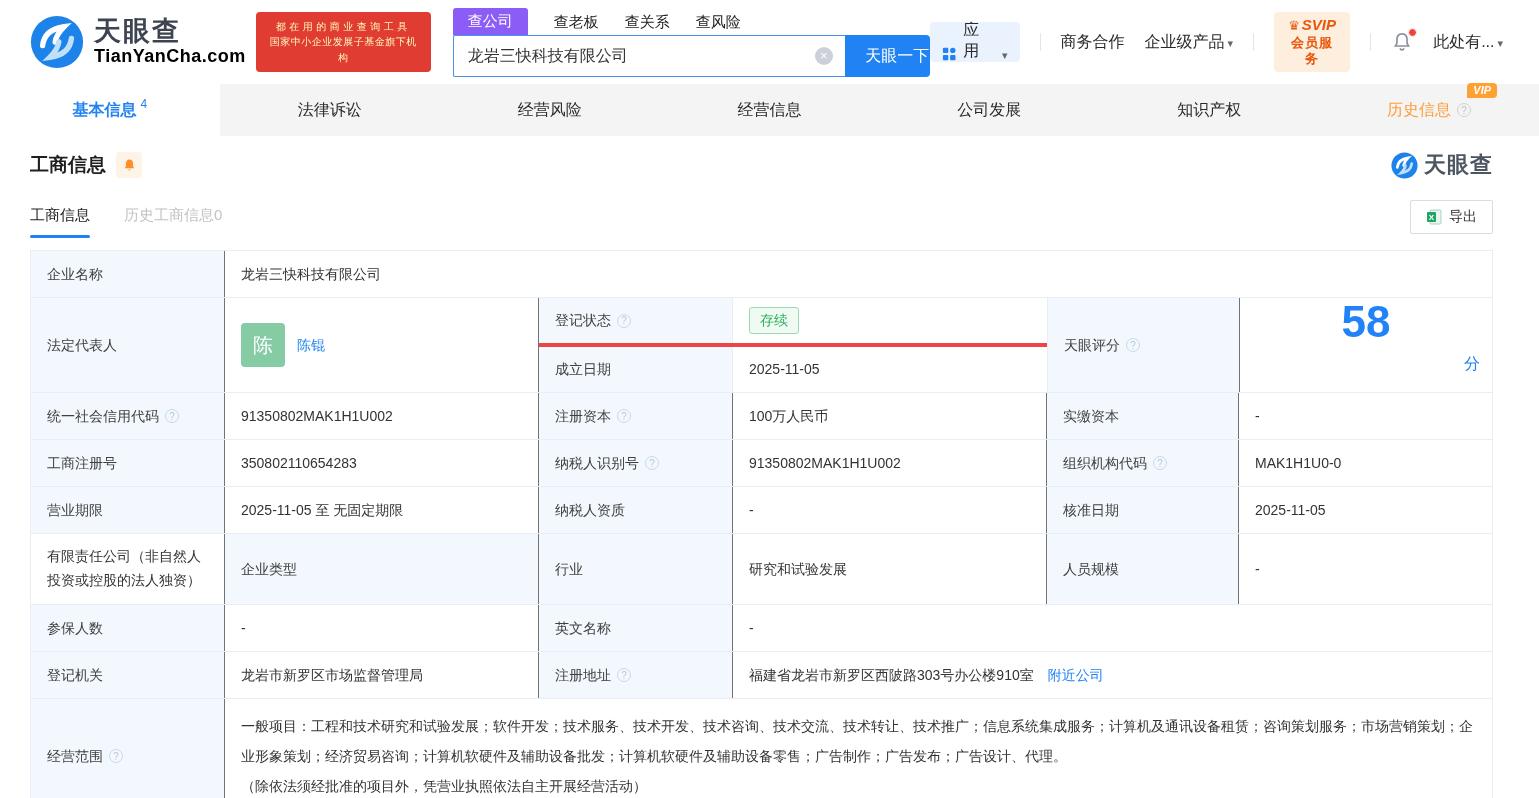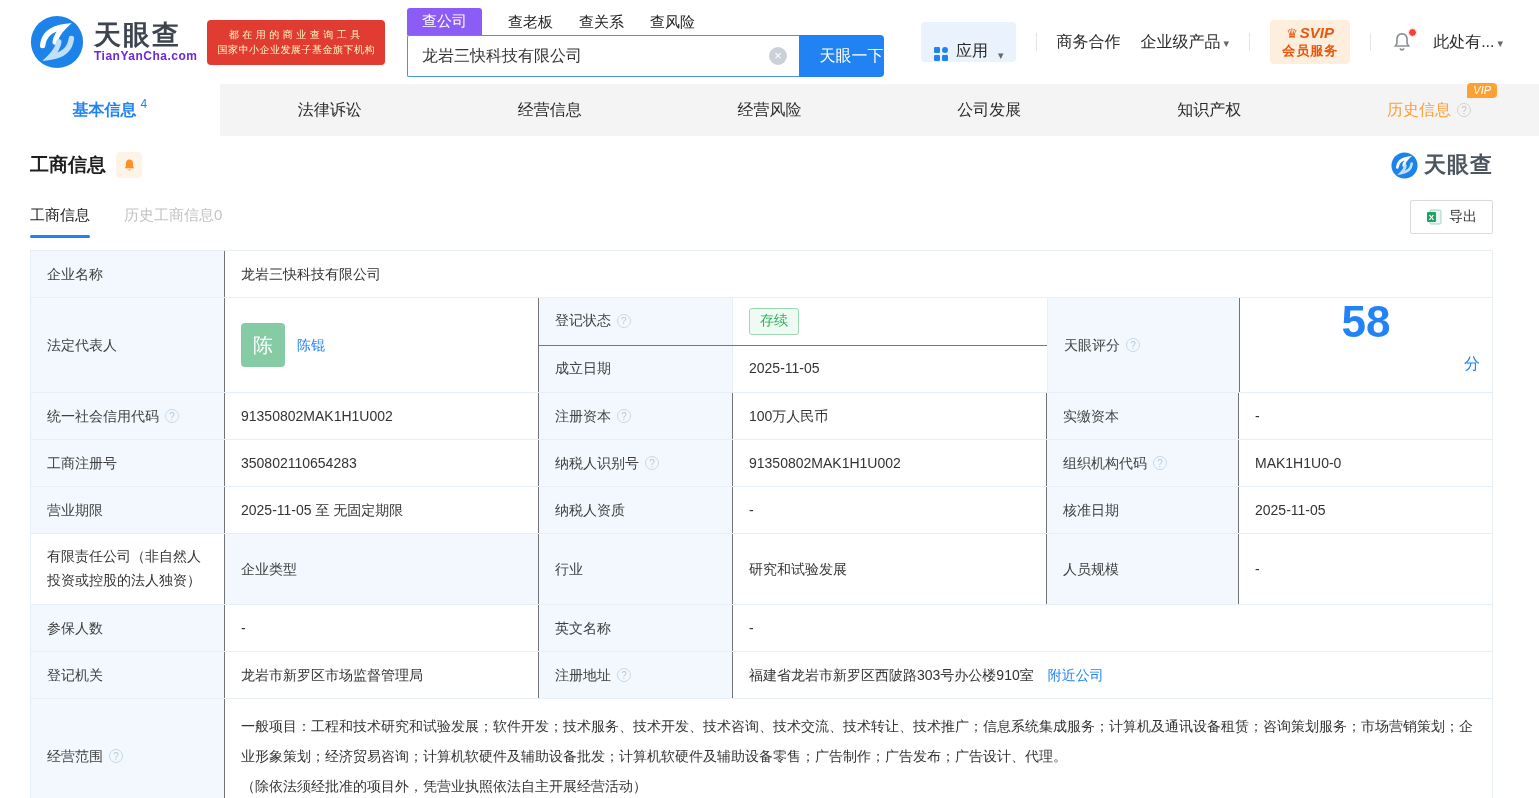--- a/index.html
+++ b/index.html
@@ -3,21 +3,21 @@
 <meta charset="utf-8">
 <style>
   * { margin:0; padding:0; box-sizing:border-box; }
   html,body { width:1539px; height:798px; overflow:hidden; background:#fff;
     font-family:"Liberation Sans","DejaVu Sans",sans-serif; color:#333; }
 
   
   .topbar { height:84px; display:flex; align-items:center; padding:0 36px 0 30px; background:#fff; }
   .logo { display:flex; align-items:center; gap:10px; cursor:pointer; }
   .logo-text .brand { font-size:27px; font-weight:bold; color:#3d4450; letter-spacing:2px; line-height:1.05; }
-  .logo-text .domain { font-size:12px; font-weight:bold; color:#6d28d9; letter-spacing:0.5px; }
+  .logo-text .domain { font-size:18px; font-weight:bold; color:#000000; letter-spacing:0.5px; }
   .slogan { margin-left:10px; background:#e03c31; color:#fef9c3; font-size:10px; line-height:1.55;
     padding:7px 10px; border-radius:4px; text-align:center; }
   .slogan .l1 { letter-spacing:3.5px; }
   .slogan .l2 { letter-spacing:0.5px; }
 
   .search { margin-left:22px; }
   .search-tabs { display:flex; align-items:flex-end; gap:26px; font-size:15px; height:28px; }
   .search-tab { color:#222; cursor:pointer; padding-bottom:3px; }
   .search-tab.active { background:#8b5cf6; color:#fff; padding:4px 15px 4px; border-radius:3px 3px 0 0; }
   .search-row { display:flex; }
@@ -47,21 +47,21 @@
 
   
   .main-tabs { display:flex; height:52px; background:#f4f4f4; }
   .main-tab { flex:1; display:flex; align-items:center; justify-content:center; font-size:16px;
     color:#2a2a2a; cursor:pointer; position:relative; }
   .main-tab.active { background:#fff; color:#2183f3; font-weight:bold; }
   .tab-count { font-size:12px; margin-left:4px; position:relative; top:-6px; font-weight:normal; color:#2183f3; }
   .main-tab.vip-tab { color:#ff9d3b; }
   .tab-inner { position:relative; display:flex; align-items:center; }
   .vip-badge { position:absolute; top:-17px; right:-26px; background:#ffa033; color:#fff; font-size:11px;
-    font-weight:normal; font-style:italic; padding:1px 6px 2px; border-radius:4px 4px 4px 0; }
+    font-weight:bold; font-style:italic; padding:1px 6px 2px; border-radius:4px 4px 4px 0; }
   .help-ic { display:inline-flex; width:14px; height:14px; border-radius:50%; border:1px solid #c9d9e8;
     color:#b3c9dc; font-size:10px; justify-content:center; align-items:center; margin-left:6px;
     flex:none; cursor:pointer; }
   .help-ic.gray { border-color:#d2d2d2; color:#c2c2c2; }
 
   
   .content { padding:14px 46px 0 30px; }
   .sec-head { display:flex; justify-content:space-between; align-items:center; }
   .sec-title-wrap { display:flex; align-items:center; gap:10px; }
   .sec-title { font-size:19px; font-weight:bold; color:#1f1f1f; }
@@ -88,21 +88,21 @@
   .trow2 { display:grid; grid-template-columns:194px 314px 509px 192px 1fr;
     border-bottom:1px solid #e7eef4; height:95px; }
   .cell { padding:8px 16px; display:flex; align-items:center; min-height:46px;
     border-right:1px solid #737373; line-height:1.5; }
   .cell.last { border-right:none; }
   .label { background:#f2f8fd; color:#404040; }
   .span5 { grid-column:2 / 7; }
   .span3 { grid-column:4 / 7; }
   .mid-nested { display:flex; flex-direction:column; border-right:1px solid #e7eef4; }
   .subrow { display:grid; grid-template-columns:194px 315px; flex:1; }
-  .subrow.first { border-bottom:1px solid #ef4444;font-family:Liberation Mono, monospace; }
+  .subrow.first { border-bottom:4px solid #ef4444; }
   .subrow .cell { border-right:1px solid #e7eef4; min-height:0; height:100%; }
   .subrow .cell.v { border-right:none; }
 
   .avatar { width:44px; height:44px; border-radius:4px; background:#85cba4; color:#fff; font-size:20px;
     display:flex; align-items:center; justify-content:center; flex:none; cursor:pointer; }
   .link { color:#2183f3; cursor:pointer; text-decoration:none; }
   .rep-name { margin-left:12px; }
   .status-badge { color:#2cb05a; background:#eefaf2; border:1px solid #9ad9b4; padding:2px 10px;
     border-radius:3px; }
 
@@ -194,24 +194,24 @@
 
 <nav class="main-tabs">
   <div class="main-tab active">
     <span>基本信息</span>
     <span class="tab-count">4</span>
   </div>
   <div class="main-tab">
     <span>法律诉讼</span>
   </div>
   <div class="main-tab">
+    <span>经营风险</span>
+  </div>
+  <div class="main-tab">
     <span>经营信息</span>
-  </div>
-  <div class="main-tab">
-    <span>经营风险</span>
   </div>
   <div class="main-tab">
     <span>公司发展</span>
   </div>
   <div class="main-tab">
     <span>知识产权</span>
   </div>
   <div class="main-tab vip-tab">
     <div class="tab-inner">
       <span>历史信息</span>

